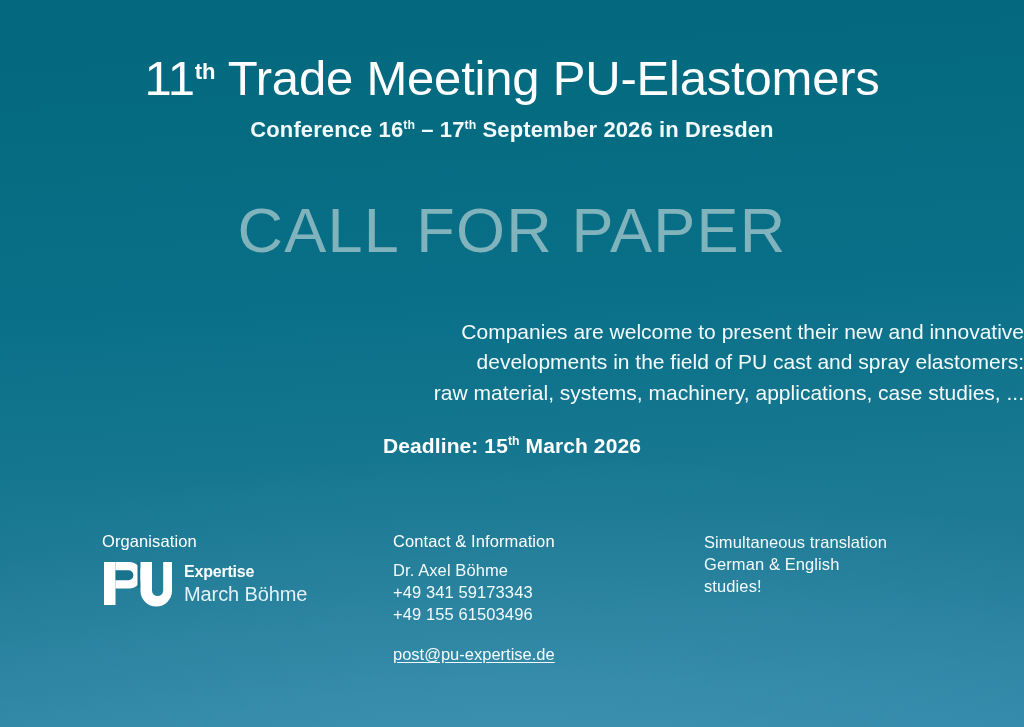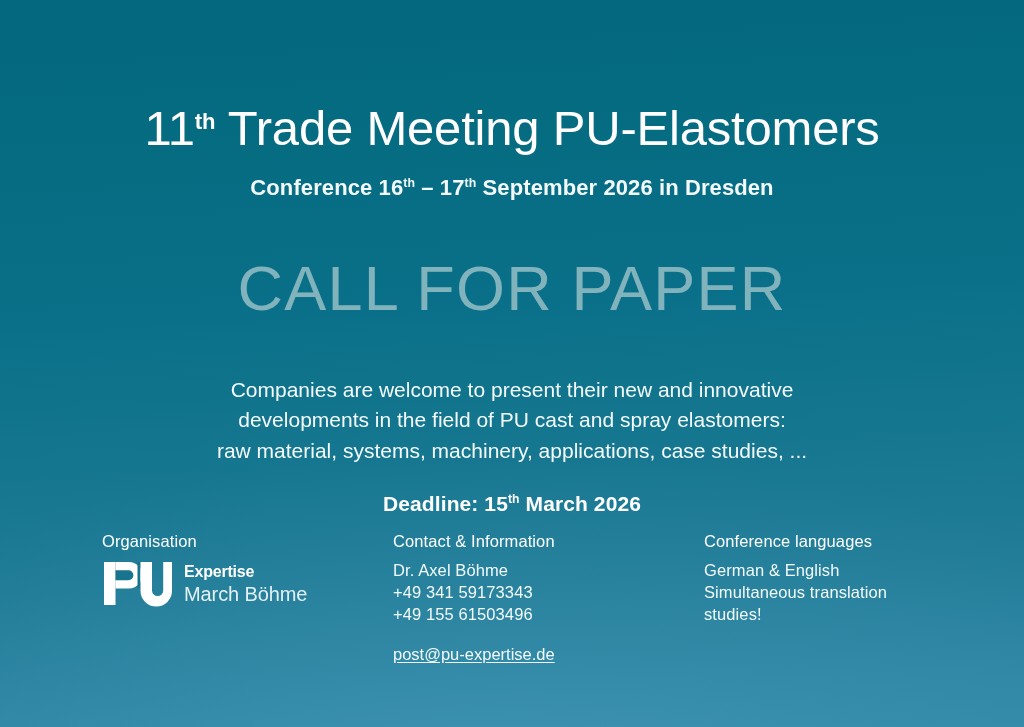--- a/index.html
+++ b/index.html
@@ -43,22 +43,22 @@
     pointer-events: none;
   }
 
   .poster > * {
     position: relative;
     z-index: 2;
   }
 
   
   .title {
-    margin: 8px;
-    padding-top: 95px;
+    margin: 0;
+    padding-top: 53px;
     text-align: center;
     font-size: 49px;
     font-weight: 400;
     letter-spacing: -0.2px;
     line-height: 1.06;
     color: #ffffff;
   }
   .title sup {
     font-size: 0.45em;
     vertical-align: baseline;
@@ -103,20 +103,21 @@
     margin: 0;
     padding-top: 54px;
     text-align: center;
     font-size: 21px;
     font-weight: 400;
     line-height: 1.44;
     color: #f4fbfc;
   }
   .body-copy span {
     display: block;
+    text-align: right;
   }
 
   .deadline {
     margin: 0;
     padding-top: 26px;
     text-align: center;
     font-size: 21px;
     font-weight: 700;
     color: #ffffff;
     letter-spacing: 0.1px;
@@ -252,20 +253,19 @@
 
     <div class="col col-ct">
       <p class="col-head">Contact &amp; Information</p>
       <p class="col-line">Dr. Axel Böhme</p>
       <p class="col-line">+49 341 59173343</p>
       <p class="col-line">+49 155 61503496</p>
       <a class="email-link" href="#">post@pu-expertise.de</a>
     </div>
 
     <div class="col col-lang">
-      <p class="col-head">Conference languages</p>
+      <p class="col-line">Simultaneous translation</p>
       <p class="col-line">German &amp; English</p>
-      <p class="col-line">Simultaneous translation</p>
       <p class="col-line">studies!</p>
     </div>
 
   </div>
 </div>
 
 </body></html>

